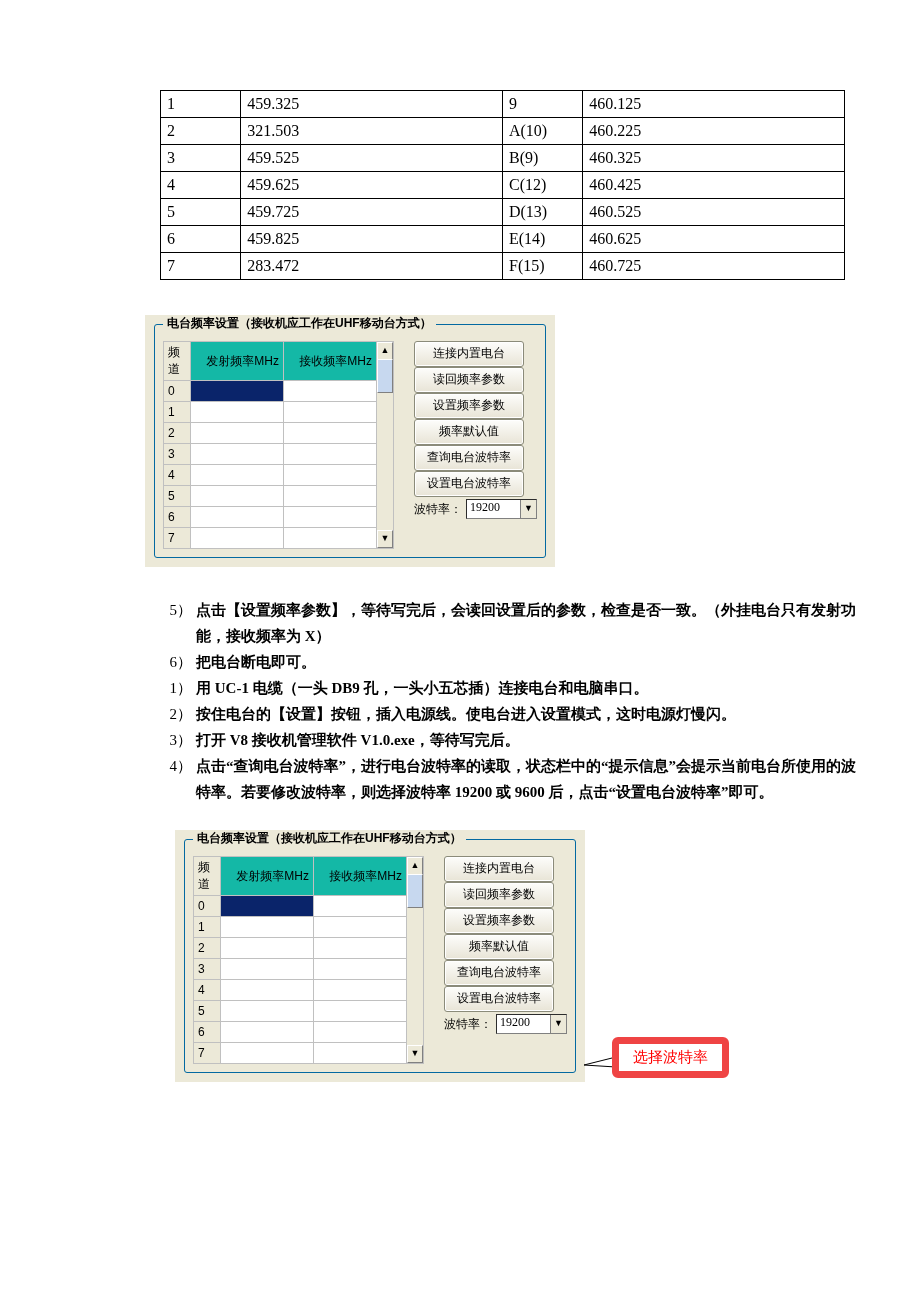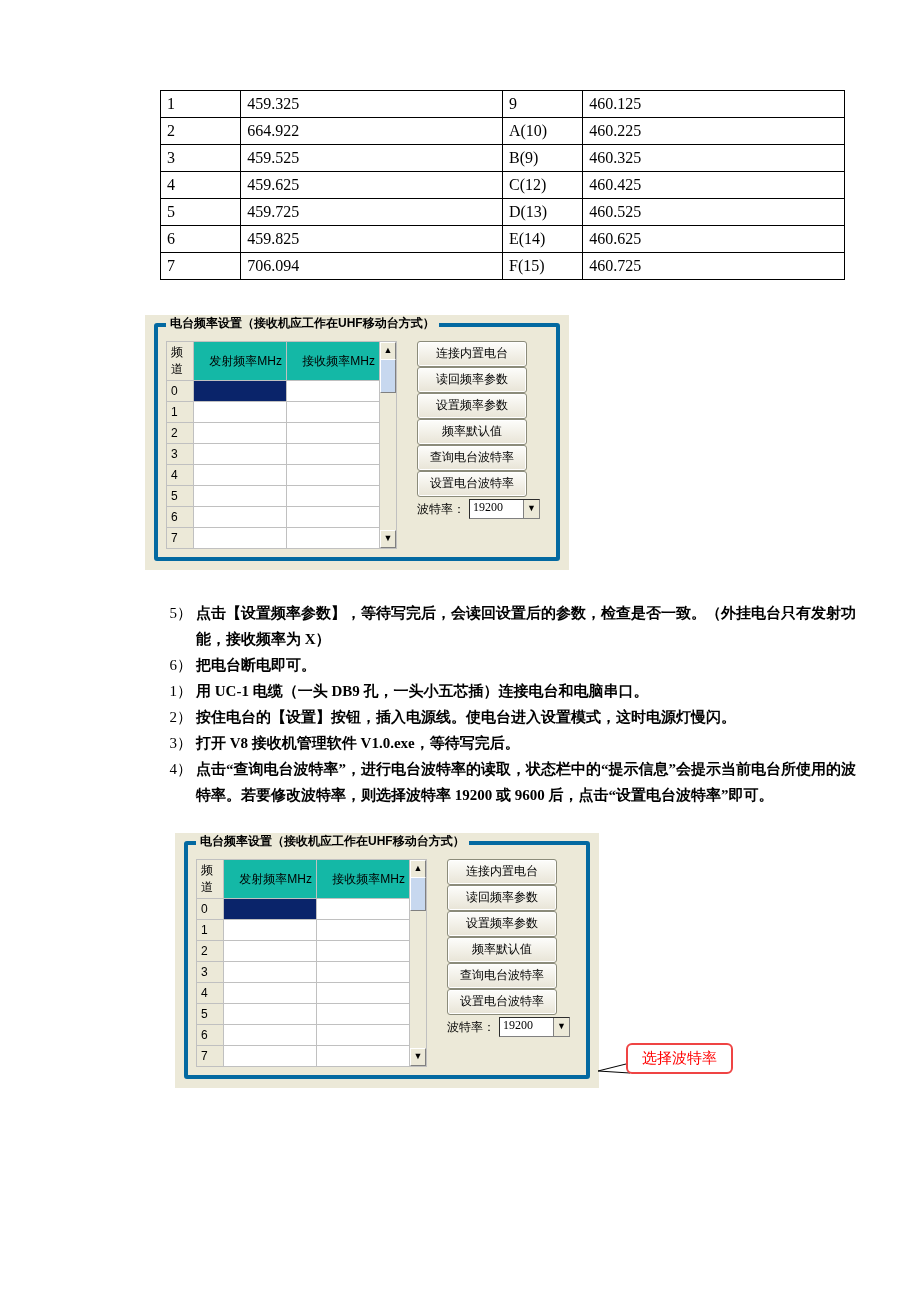--- a/index.html
+++ b/index.html
@@ -37,23 +37,23 @@
     display: inline-block;
     background: #ece9d8;            
     border: 1px solid #ece9d8;
     padding: 0 6px 8px 6px;
     position: relative;
     font-family: "SimSun","宋体",sans-serif;
     font-size: 12px;
   }
   .panel-wrap.with-callout { margin-top: 25px; }
   .panel-fieldset {
-    border: 4px solid #0369a1;
+    border: 1px solid #0369a1;
     border-radius: 3px;
-    padding: 8px 16px 8px 8px;
+    padding: 8px 8px 8px 8px;
     position: relative;
   }
   .panel-legend {
     position: relative;
     top: -1px;
     background: #ece9d8;
     padding: 0 4px;
     font-weight: bold;
     font-size: 12px;
   }
@@ -192,21 +192,21 @@
     left: 100%;
     bottom: 4px;
     width: 160px;
     height: 40px;
     pointer-events: none;
   }
   .callout-box {
     position: absolute;
     left: 28px;
     top: 0;
-    border: 2px solid #ef4444;
+    border: 7px solid #ef4444;
     border-radius: 6px;
     padding: 4px 14px;
     color: #ff0000;
     font-size: 15px;
     background: #fff;
     white-space: nowrap;
   }
   .callout-tail {
     position: absolute;
     left: 0; top: 18px;
@@ -223,21 +223,21 @@
   <table class="freq-table">
     <tbody id="freq-rows">
         <tr>
           <td class="col-idx">1</td>
           <td class="col-freq">459.325</td>
           <td class="col-idx">9</td>
           <td class="col-freq">460.125</td>
         </tr>
         <tr>
           <td class="col-idx">2</td>
-          <td class="col-freq">664.922</td>
+          <td class="col-freq">321.503</td>
           <td class="col-idx">A(10)</td>
           <td class="col-freq">460.225</td>
         </tr>
         <tr>
           <td class="col-idx">3</td>
           <td class="col-freq">459.525</td>
           <td class="col-idx">B(9)</td>
           <td class="col-freq">460.325</td>
         </tr>
         <tr>
@@ -253,21 +253,21 @@
           <td class="col-freq">460.525</td>
         </tr>
         <tr>
           <td class="col-idx">6</td>
           <td class="col-freq">459.825</td>
           <td class="col-idx">E(14)</td>
           <td class="col-freq">460.625</td>
         </tr>
         <tr>
           <td class="col-idx">7</td>
-          <td class="col-freq">706.094</td>
+          <td class="col-freq">283.472</td>
           <td class="col-idx">F(15)</td>
           <td class="col-freq">460.725</td>
         </tr>
       </tbody>
   </table>
 
   
   <div class="panel-wrap">
     <fieldset class="panel-fieldset">
       <legend class="panel-legend">电台频率设置（接收机应工作在UHF移动台方式）</legend>

